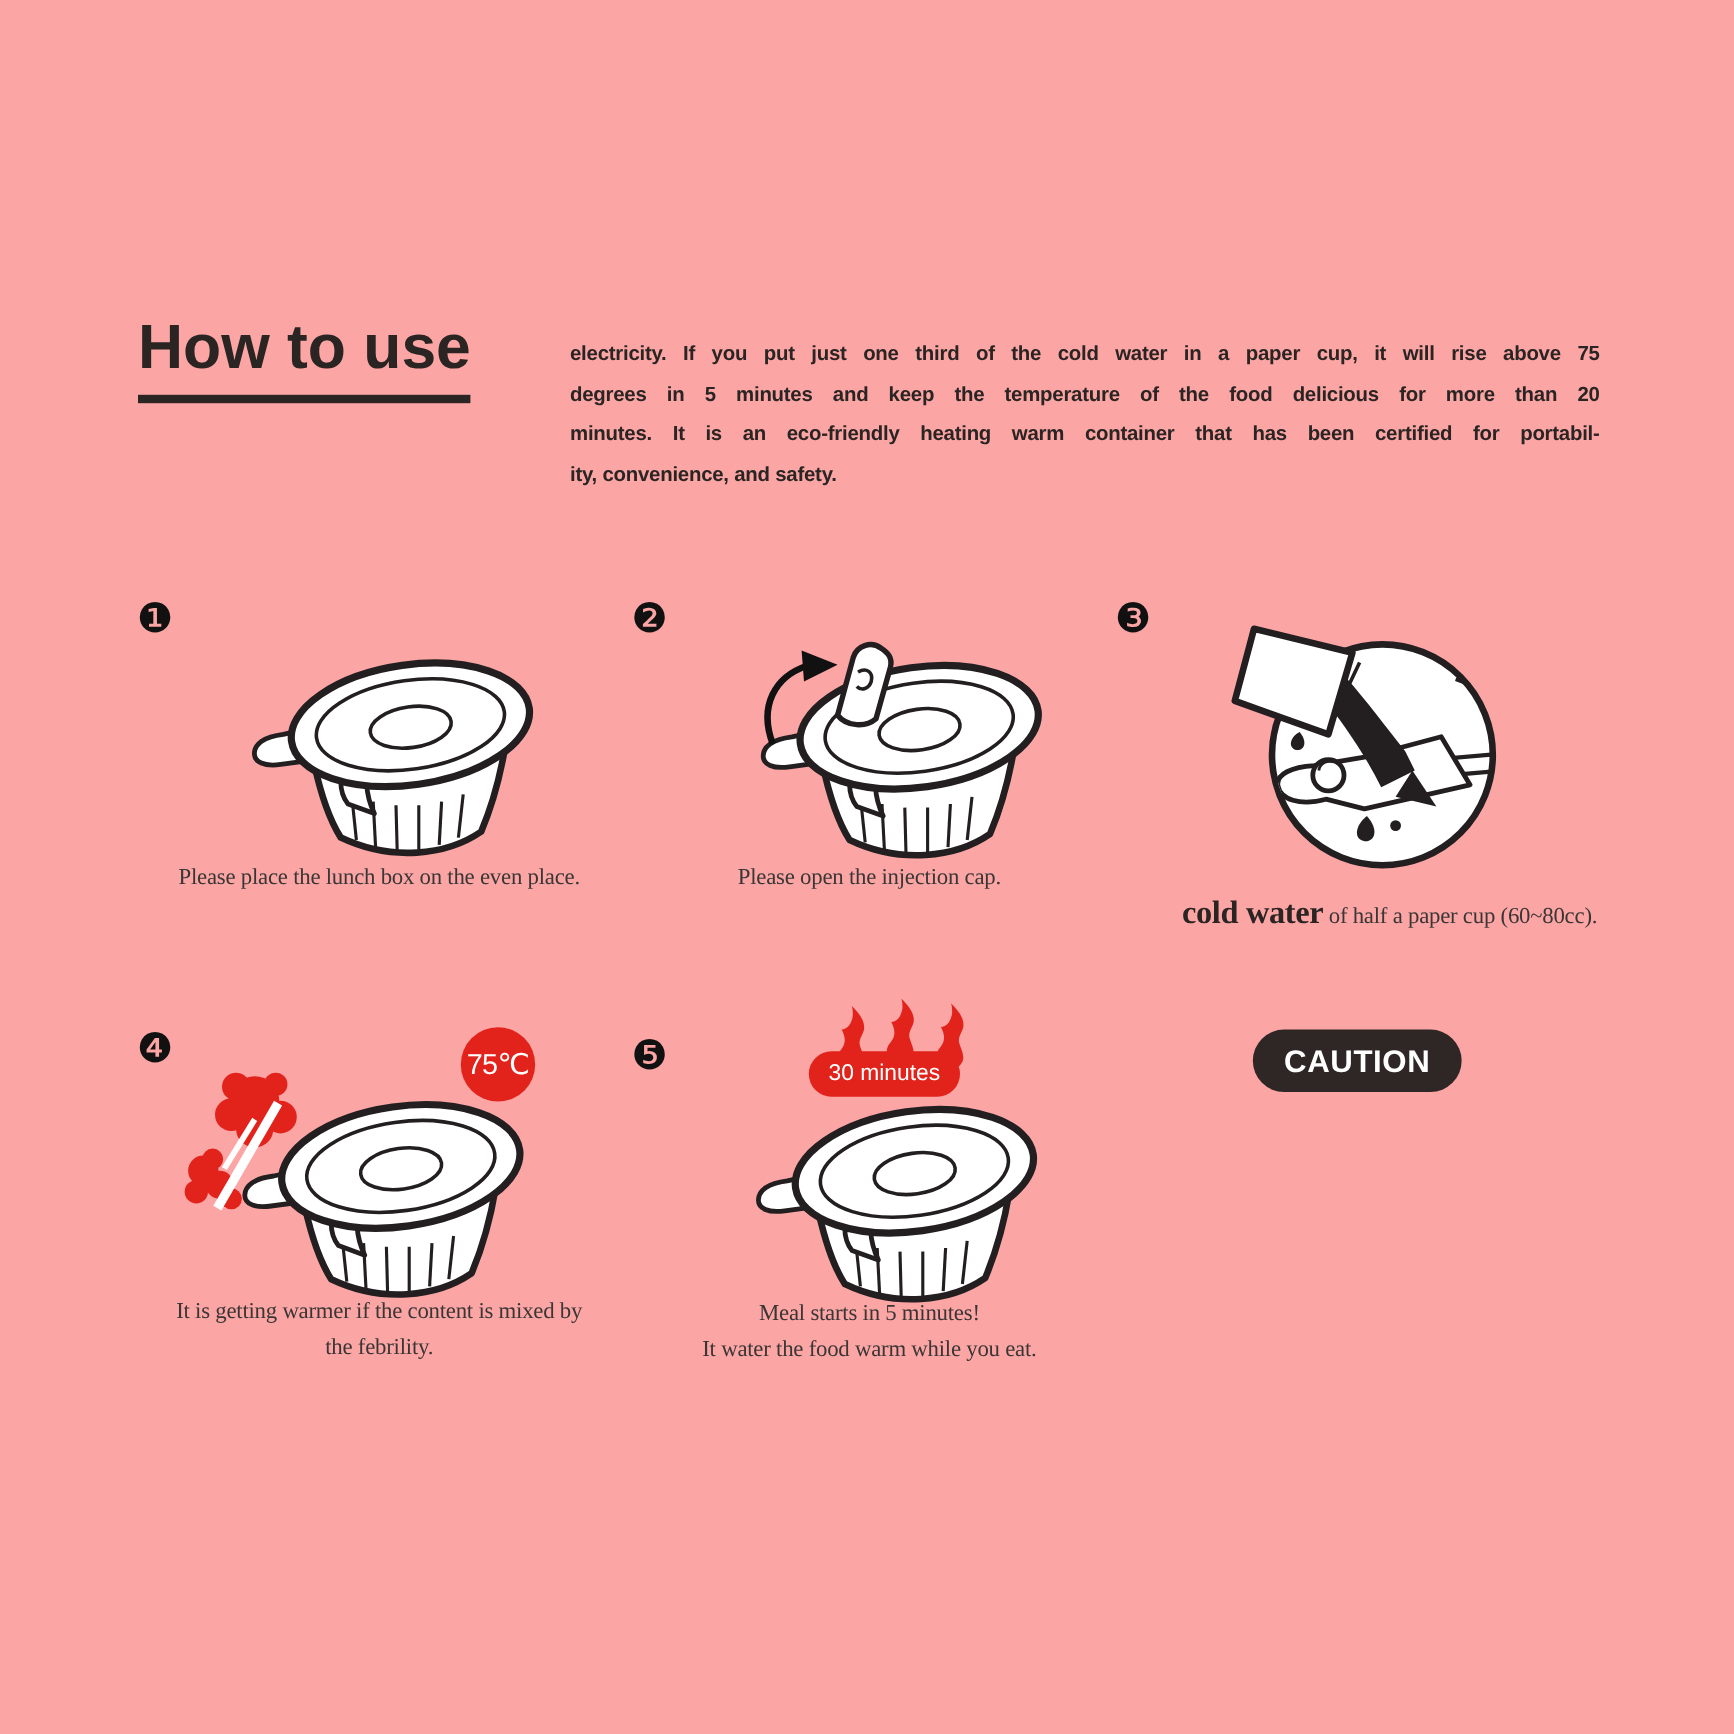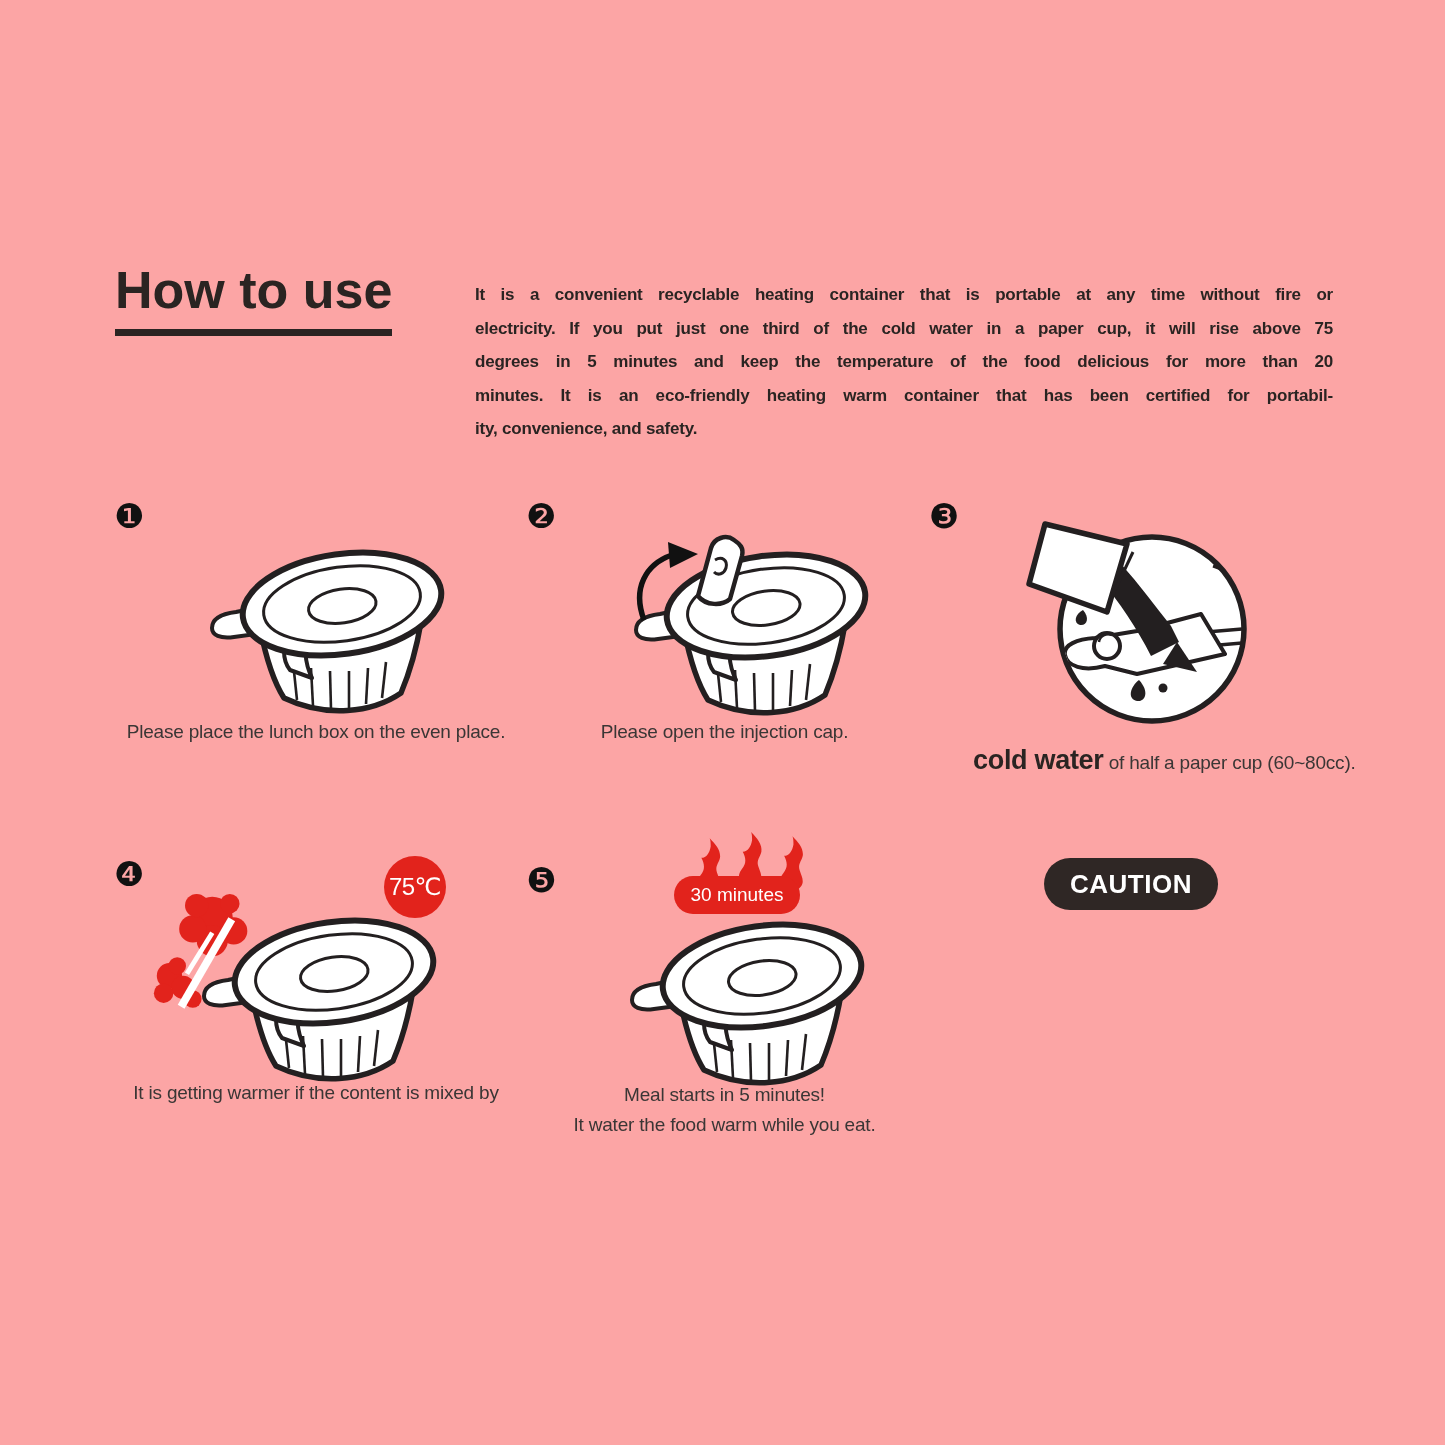--- a/index.html
+++ b/index.html
@@ -21,21 +21,21 @@
   .intro span:last-child{text-align-last:left;}
   
   .step{position:absolute;}
   .stepnum{
     position:absolute;left:4px;top:0;font-size:34px;line-height:36px;color:#111;
     font-family:"DejaVu Sans","DejaVu Serif",sans-serif;
   }
   .illus{position:absolute;}
   .cap{
     position:absolute;left:0;width:100%;margin:0;text-align:center;
-    font-size:19px;line-height:30px;color:#3a3635;letter-spacing:-0.2px;white-space:nowrap;
+    font-size:19px;line-height:30px;color:#3a3635;letter-spacing:-0.2px;white-space:nowrap;font-family:Liberation Serif, serif;
   }
   .cap .coldwater{font-size:27px;font-weight:700;color:#2a2422;letter-spacing:-0.3px;margin-left:48px;}
   
   .step1{left:110px;top:498px;width:412px;height:300px;}
   .step2{left:522px;top:498px;width:405px;height:300px;}
   .step3{left:925px;top:498px;width:418px;height:300px;}
   .step4{left:110px;top:856px;width:412px;height:320px;}
   .step5{left:522px;top:818px;width:405px;height:330px;}
   .step1 .illus{left:80px;top:34px;width:260px;height:190px;}
   .step2 .illus{left:62px;top:24px;width:300px;height:205px;}
@@ -117,21 +117,20 @@
     </g>
     <path id="fl" d="M12,54 C4,50 2,42 7,36 C12,30 11,25 8,19 C13,19 16,14 17,8 C17,5 17,2 16,0 C22,6 27,12 26,19 C25,24 21,27 23,33 C25,39 28,44 24,49 C21,53 16,55 12,54 Z" fill="#e2231c"></path>
   </defs>
 </svg>
 
 <div class="canvas">
 
   <h1 class="title">How to use</h1>
 
   <p class="intro">
-    <span>It is a convenient recyclable heating container that is portable at any time without fire or</span>
     <span>electricity. If you put just one third of the cold water in a paper cup, it will rise above 75</span>
     <span>degrees in 5 minutes and keep the temperature of the food delicious for more than 20</span>
     <span>minutes. It is an eco-friendly heating warm container that has been certified for portabil-</span>
     <span>ity, convenience, and safety.</span>
   </p>
 
   <section class="step step1">
     <span class="stepnum">❶</span>
     <svg class="illus" viewBox="0 0 260 190">
       <use href="#pot"></use>
@@ -206,20 +205,21 @@
       </g>
       <path d="M86,30 L34,120" stroke="#fff" stroke-width="8"></path>
       <path d="M66,44 L40,86" stroke="#fff" stroke-width="5"></path>
     </svg>
     <svg class="illus pot" viewBox="0 0 260 190">
       <use href="#pot"></use>
     </svg>
     <div class="badge-circle">75℃</div>
     <p class="cap">
       <span class="capline">It is getting warmer if the content is mixed by</span>
+      <span class="capline">the febrility.</span>
     </p>
   </section>
 
   <section class="step step5">
     <span class="stepnum">❺</span>
     <svg class="illus flames" viewBox="0 0 110 58">
       <use href="#fl" transform="translate(0,6)"></use>
       <use href="#fl" transform="translate(40,0)"></use>
       <use href="#fl" transform="translate(80,4)"></use>
     </svg>

